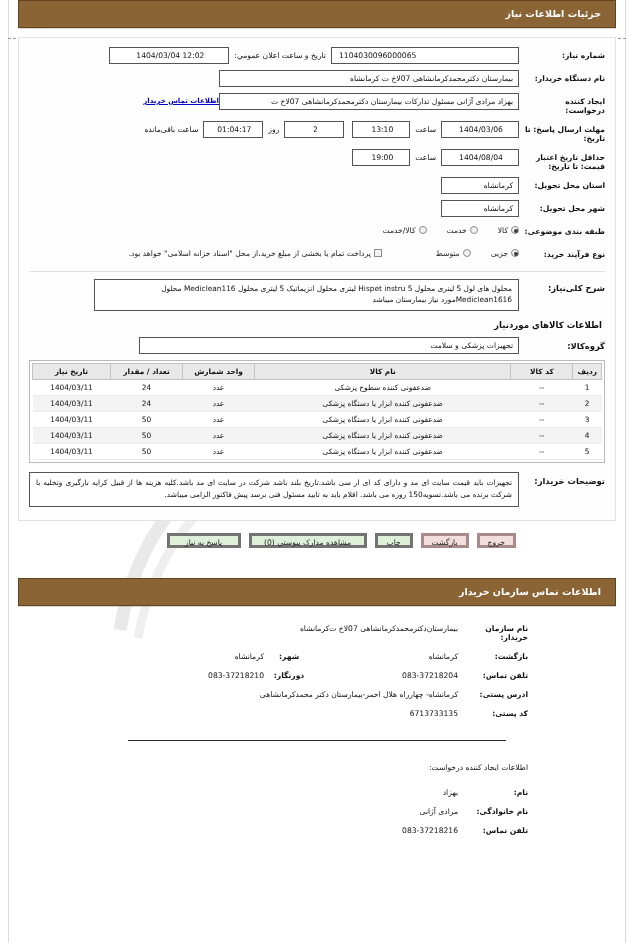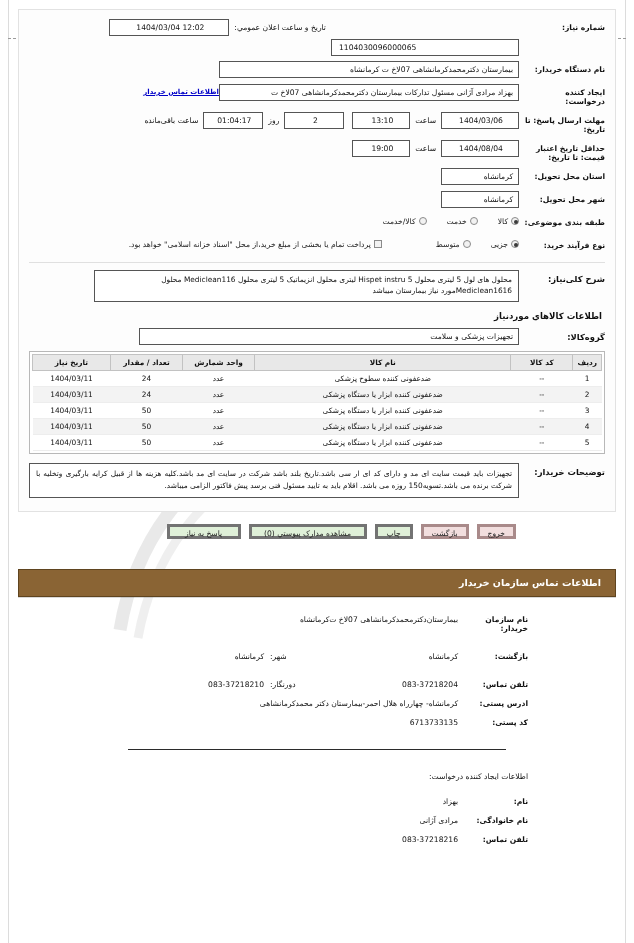--- a/index.html
+++ b/index.html
@@ -102,21 +102,21 @@
     font-size: 7.6px;
     padding: 0 5px;
     text-align: right;
     overflow: hidden;
     white-space: nowrap;
     color: #111;
   }
   .fld.num { text-align: left; direction: ltr; padding-left: 7px; }
   .fld.ctr { text-align: center; }
 
-  .w-num      { width: 188px; margin-top: 20px; }
+  .w-num      { width: 188px; }
   .w-buyer    { width: 300px; }
   .w-creator  { width: 300px; }
   .w-date     { width: 120px; }
   .w-time     { width: 58px; }
   .w-days     { width: 60px; }
   .w-remain   { width: 60px; }
   .w-prov     { width: 78px; }
   .w-group    { width: 380px; }
 
   .inline-lbl {
@@ -274,27 +274,26 @@
     flex: 0 0 70px;
     text-align: right;
     padding-left: 6px;
   }
   .cval {
     color: #111;
     white-space: nowrap;
   }
   .cval.pair1 { width: 150px; flex: 0 0 150px; }
   .ckey2 {
-    font-weight: normal;
+    font-weight: bold;
     color: #111;
     width: 44px;
     flex: 0 0 44px;
-    text-align: left;
+    text-align: center;
     padding-left: 6px;
-    margin-top: 9px;
   }
   .hr-thick {
     border-top: 1.4px solid #2b2b2b;
     margin: 22px 110px 0 110px;
   }
   .req-head {
     font-size: 7.6px;
     color: #111;
     margin: 22px 0 16px 0;
     padding-right: 88px;
@@ -320,20 +319,23 @@
       <path d="M44 86 C 60 78, 78 86, 78 100 C 78 114, 60 122, 44 112 Z" fill="#efefef"></path>
     </g>
     <g fill="#dedede">
       <path d="M300 20 L 330 20 L 318 170 L 288 170 Z" opacity=".55"></path>
       <path d="M250 46 L 276 46 L 268 150 L 242 150 Z" opacity=".4"></path>
     </g>
   </svg>
 
   <div class="content">
 
+    <div class="section-bar">
+      <span>جزئیات اطلاعات نیاز</span>
+    </div>
 
     <div class="panel">
 
       <div class="row">
         <div class="lbl">شماره نیاز:</div>
         <div class="fld w-num num">1104030096000065</div>
         <div class="inline-lbl">تاریخ و ساعت اعلان عمومي:</div>
         <div class="fld w-date num ctr">1404/03/04 12:02</div>
       </div>
 

